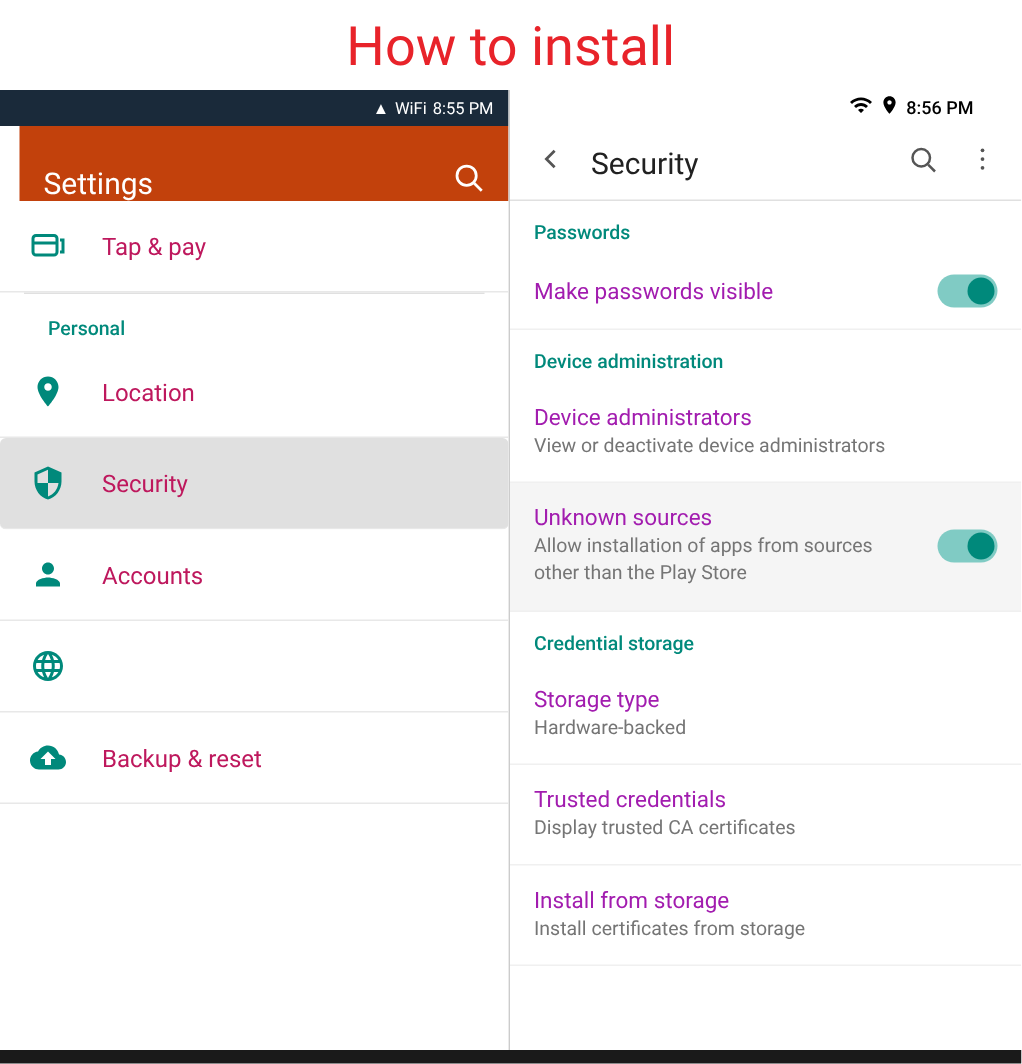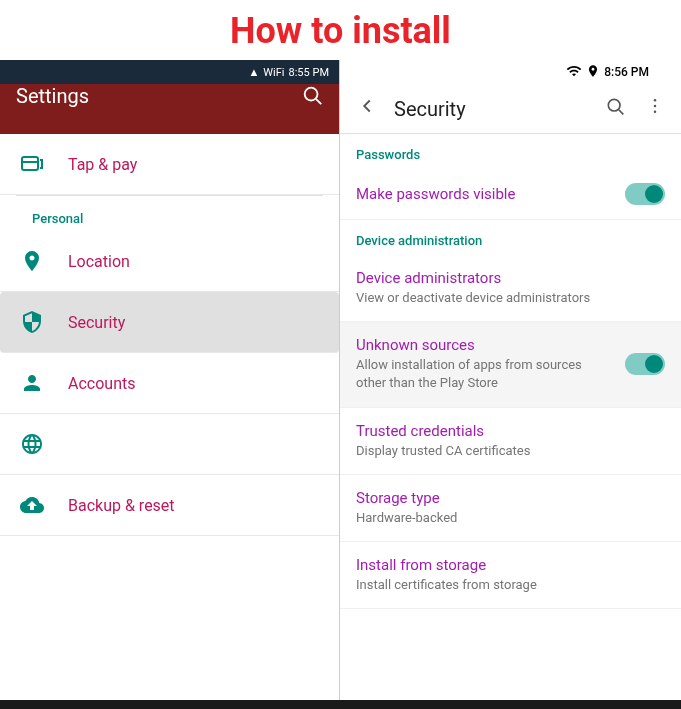--- a/index.html
+++ b/index.html
@@ -9,21 +9,21 @@
       background: #fff;
       font-family: 'Roboto', Arial, sans-serif;
       overflow: hidden;
       position: relative;
     }
 
     
     .page-title {
       text-align: center;
       font-size: 36px;
-      font-weight: 700;
+      font-weight: 400;
       color: #e8232a;
       padding: 10px 0 8px;
       background: #fff;
     }
 
     .phones-container {
       display: flex;
       flex-direction: row;
       width: 681px;
       height: 640px;
@@ -52,26 +52,27 @@
 
     .status-bar .status-icons {
       display: flex;
       align-items: center;
       gap: 4px;
       color: #fff;
       font-size: 11px;
     }
 
     .left-phone .app-bar {
-      background: #7f1d1d;
+      background: #c2410c;
       height: 50px;
       display: flex;
-      align-items: flex-start;
+      align-items: flex-end;
       justify-content: space-between;
       padding: 0 16px;
+      margin-left: 13px;
     }
 
     .app-bar .app-title {
       color: #fff;
       font-size: 20px;
       font-weight: 400;
     }
 
     .app-bar .search-icon-btn {
       color: #fff;
@@ -464,32 +465,35 @@
       </div>
 
       <div class="security-item highlighted">
         <div class="item-text">
           <div class="item-title">Unknown sources</div>
           <div class="item-subtitle">Allow installation of apps from sources other than the Play Store</div>
         </div>
         <div class="toggle on"></div>
       </div>
 
+      <div class="security-section-header">
+        <span class="security-section-label">Credential storage</span>
+      </div>
+
+      <div class="security-item">
+        <div class="item-text">
+          <div class="item-title">Storage type</div>
+          <div class="item-subtitle">Hardware-backed</div>
+        </div>
+      </div>
 
       <div class="security-item">
         <div class="item-text">
           <div class="item-title">Trusted credentials</div>
           <div class="item-subtitle">Display trusted CA certificates</div>
-        </div>
-      </div>
-
-      <div class="security-item">
-        <div class="item-text">
-          <div class="item-title">Storage type</div>
-          <div class="item-subtitle">Hardware-backed</div>
         </div>
       </div>
 
       <div class="security-item">
         <div class="item-text">
           <div class="item-title">Install from storage</div>
           <div class="item-subtitle">Install certificates from storage</div>
         </div>
       </div>
 

